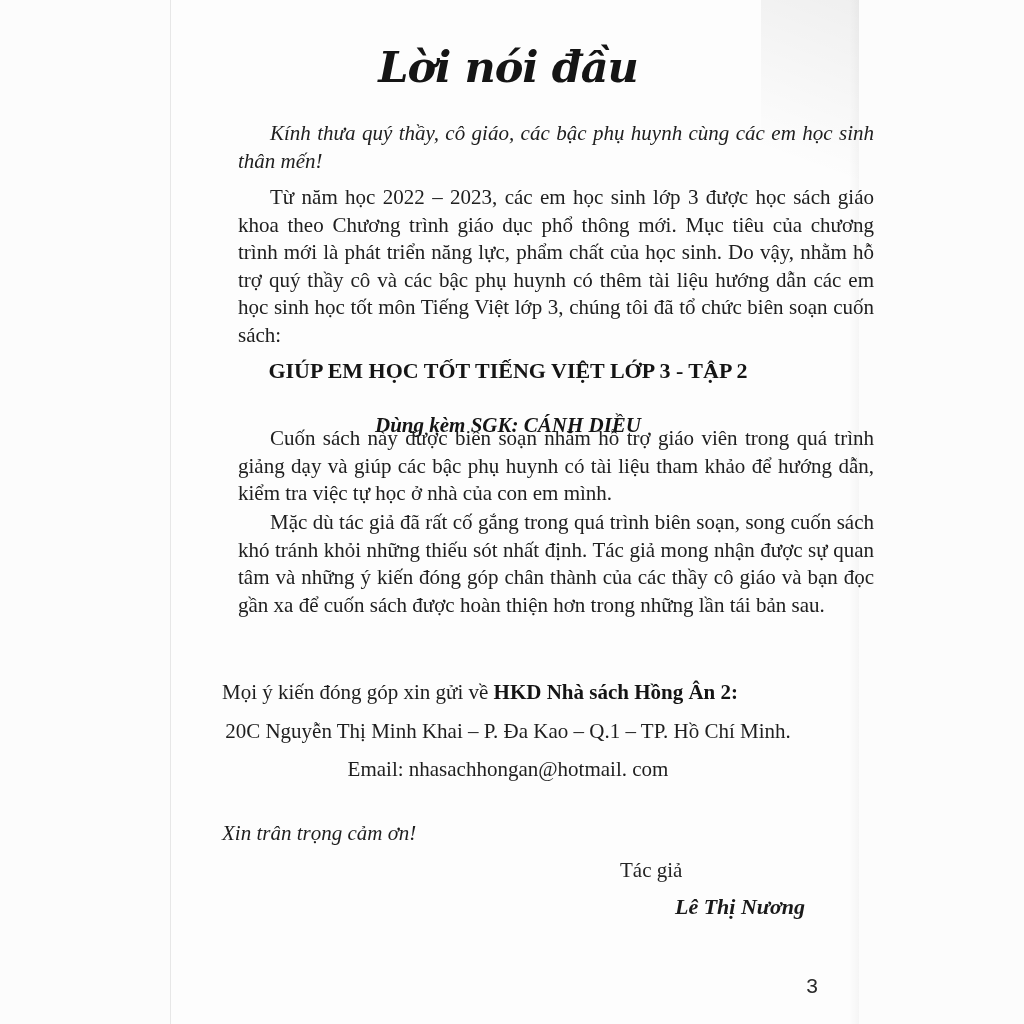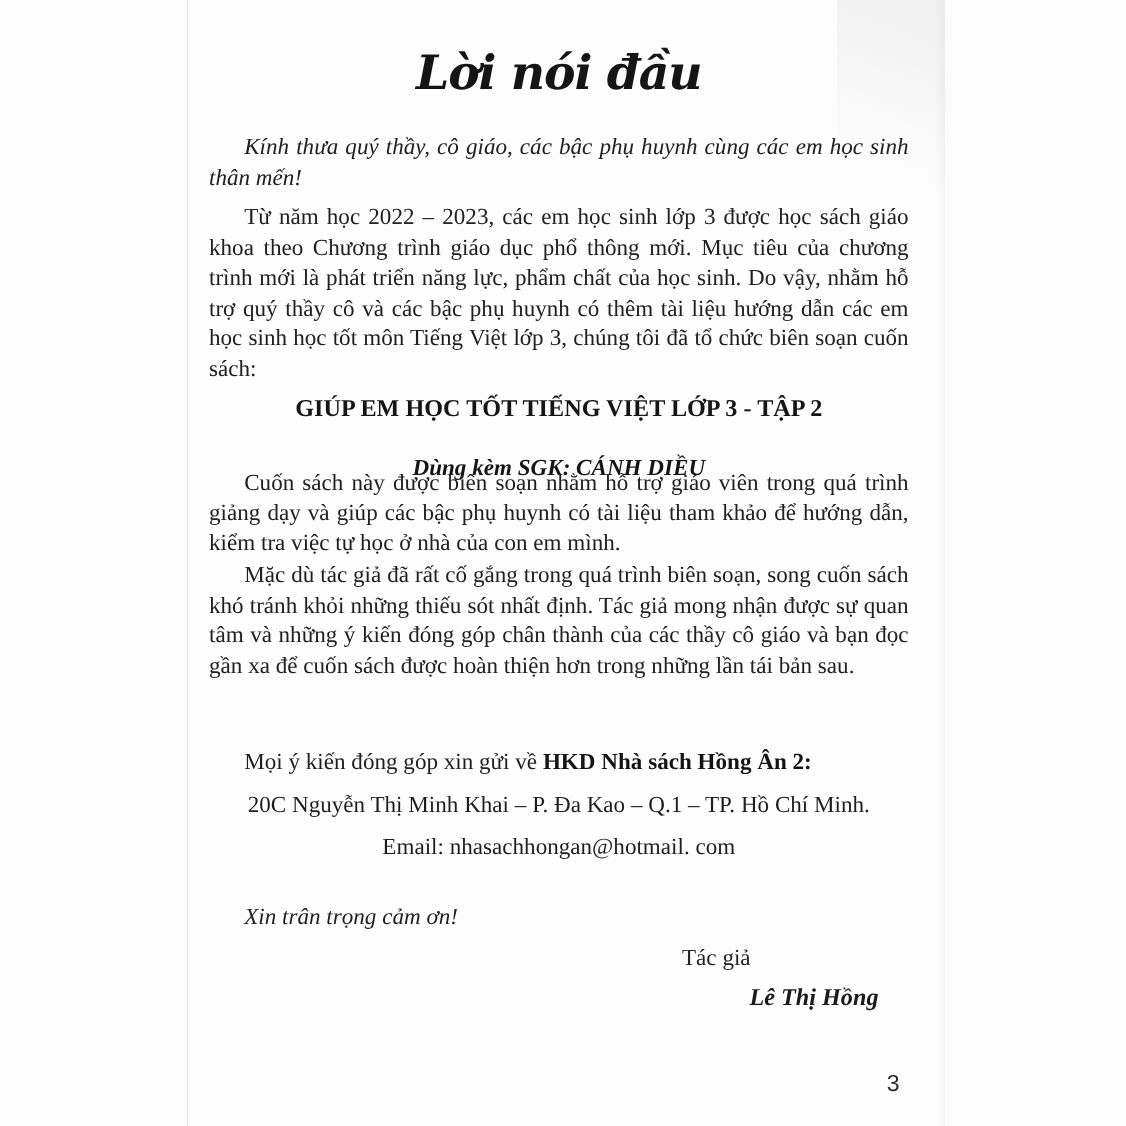--- a/index.html
+++ b/index.html
@@ -30,21 +30,21 @@
   .content{position:absolute;left:190px;top:0;width:636px;height:1024px;}
   .block{position:absolute;left:0;width:636px;}
   .heading{
     top:42px;text-align:center;
     font-family:"DejaVu Serif","Liberation Serif",serif;
     font-size:43px;font-weight:bold;font-style:italic;
     letter-spacing:-1px;color:#151515;
   }
   .body-text{
     font-size:21px;line-height:27.5px;text-align:justify;
-    text-indent:32px;color:#202020;
+    text-indent:32px;color:#202020;margin-left:48px;
   }
   .salutation{top:120px;font-style:italic;}
   .intro{top:184px;}
   .book-title{
     top:358px;text-align:center;font-weight:bold;font-size:22px;color:#151515;
   }
   .book-subtitle{
     top:386px;text-align:center;font-weight:bold;font-style:italic;font-size:21px;color:#151515;margin-top:27px;
   }
   .purpose{top:425px;}
@@ -92,18 +92,18 @@
     </div>
 
     <div class="block address">20C Nguyễn Thị Minh Khai – P. Đa Kao – Q.1 – TP. Hồ Chí Minh.</div>
 
     <div class="block email">Email: nhasachhongan@hotmail. com</div>
 
     <div class="block thanks">Xin trân trọng cảm ơn!</div>
 
     <div class="block sig-role">Tác giả</div>
 
-    <div class="block sig-name">Lê Thị Hồng</div>
+    <div class="block sig-name">Lê Thị Nương</div>
 
   </div>
 
   <div class="page-number">3</div>
 </div>
 
 </body></html>

